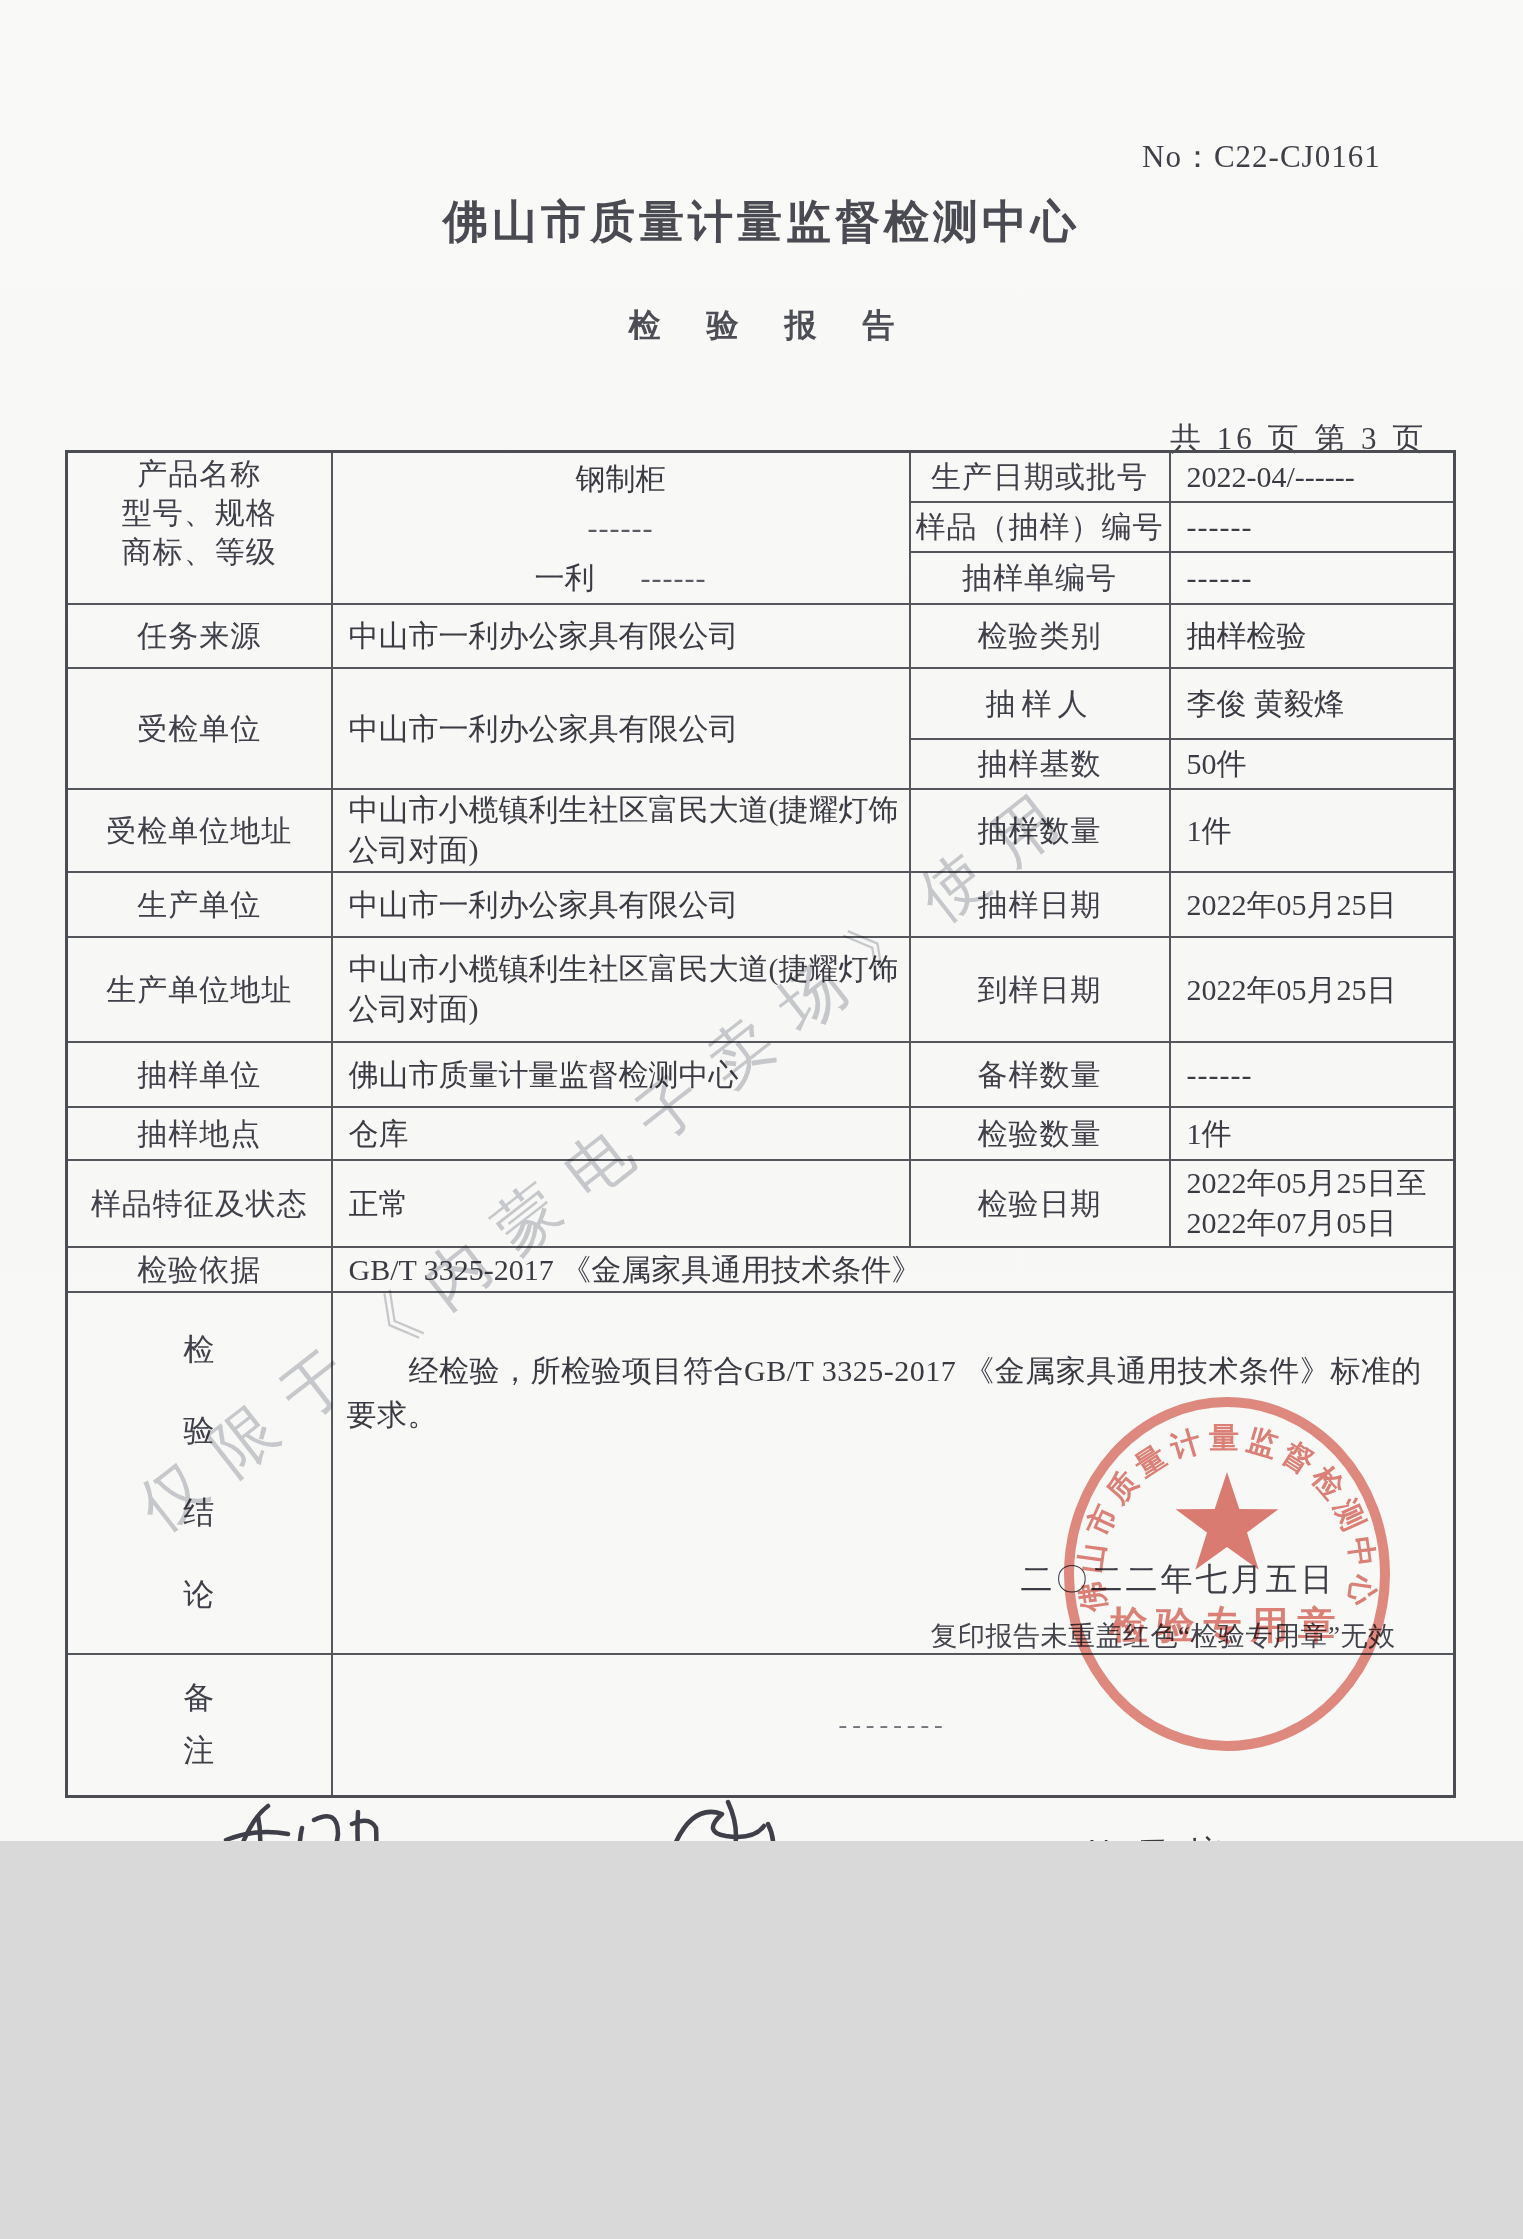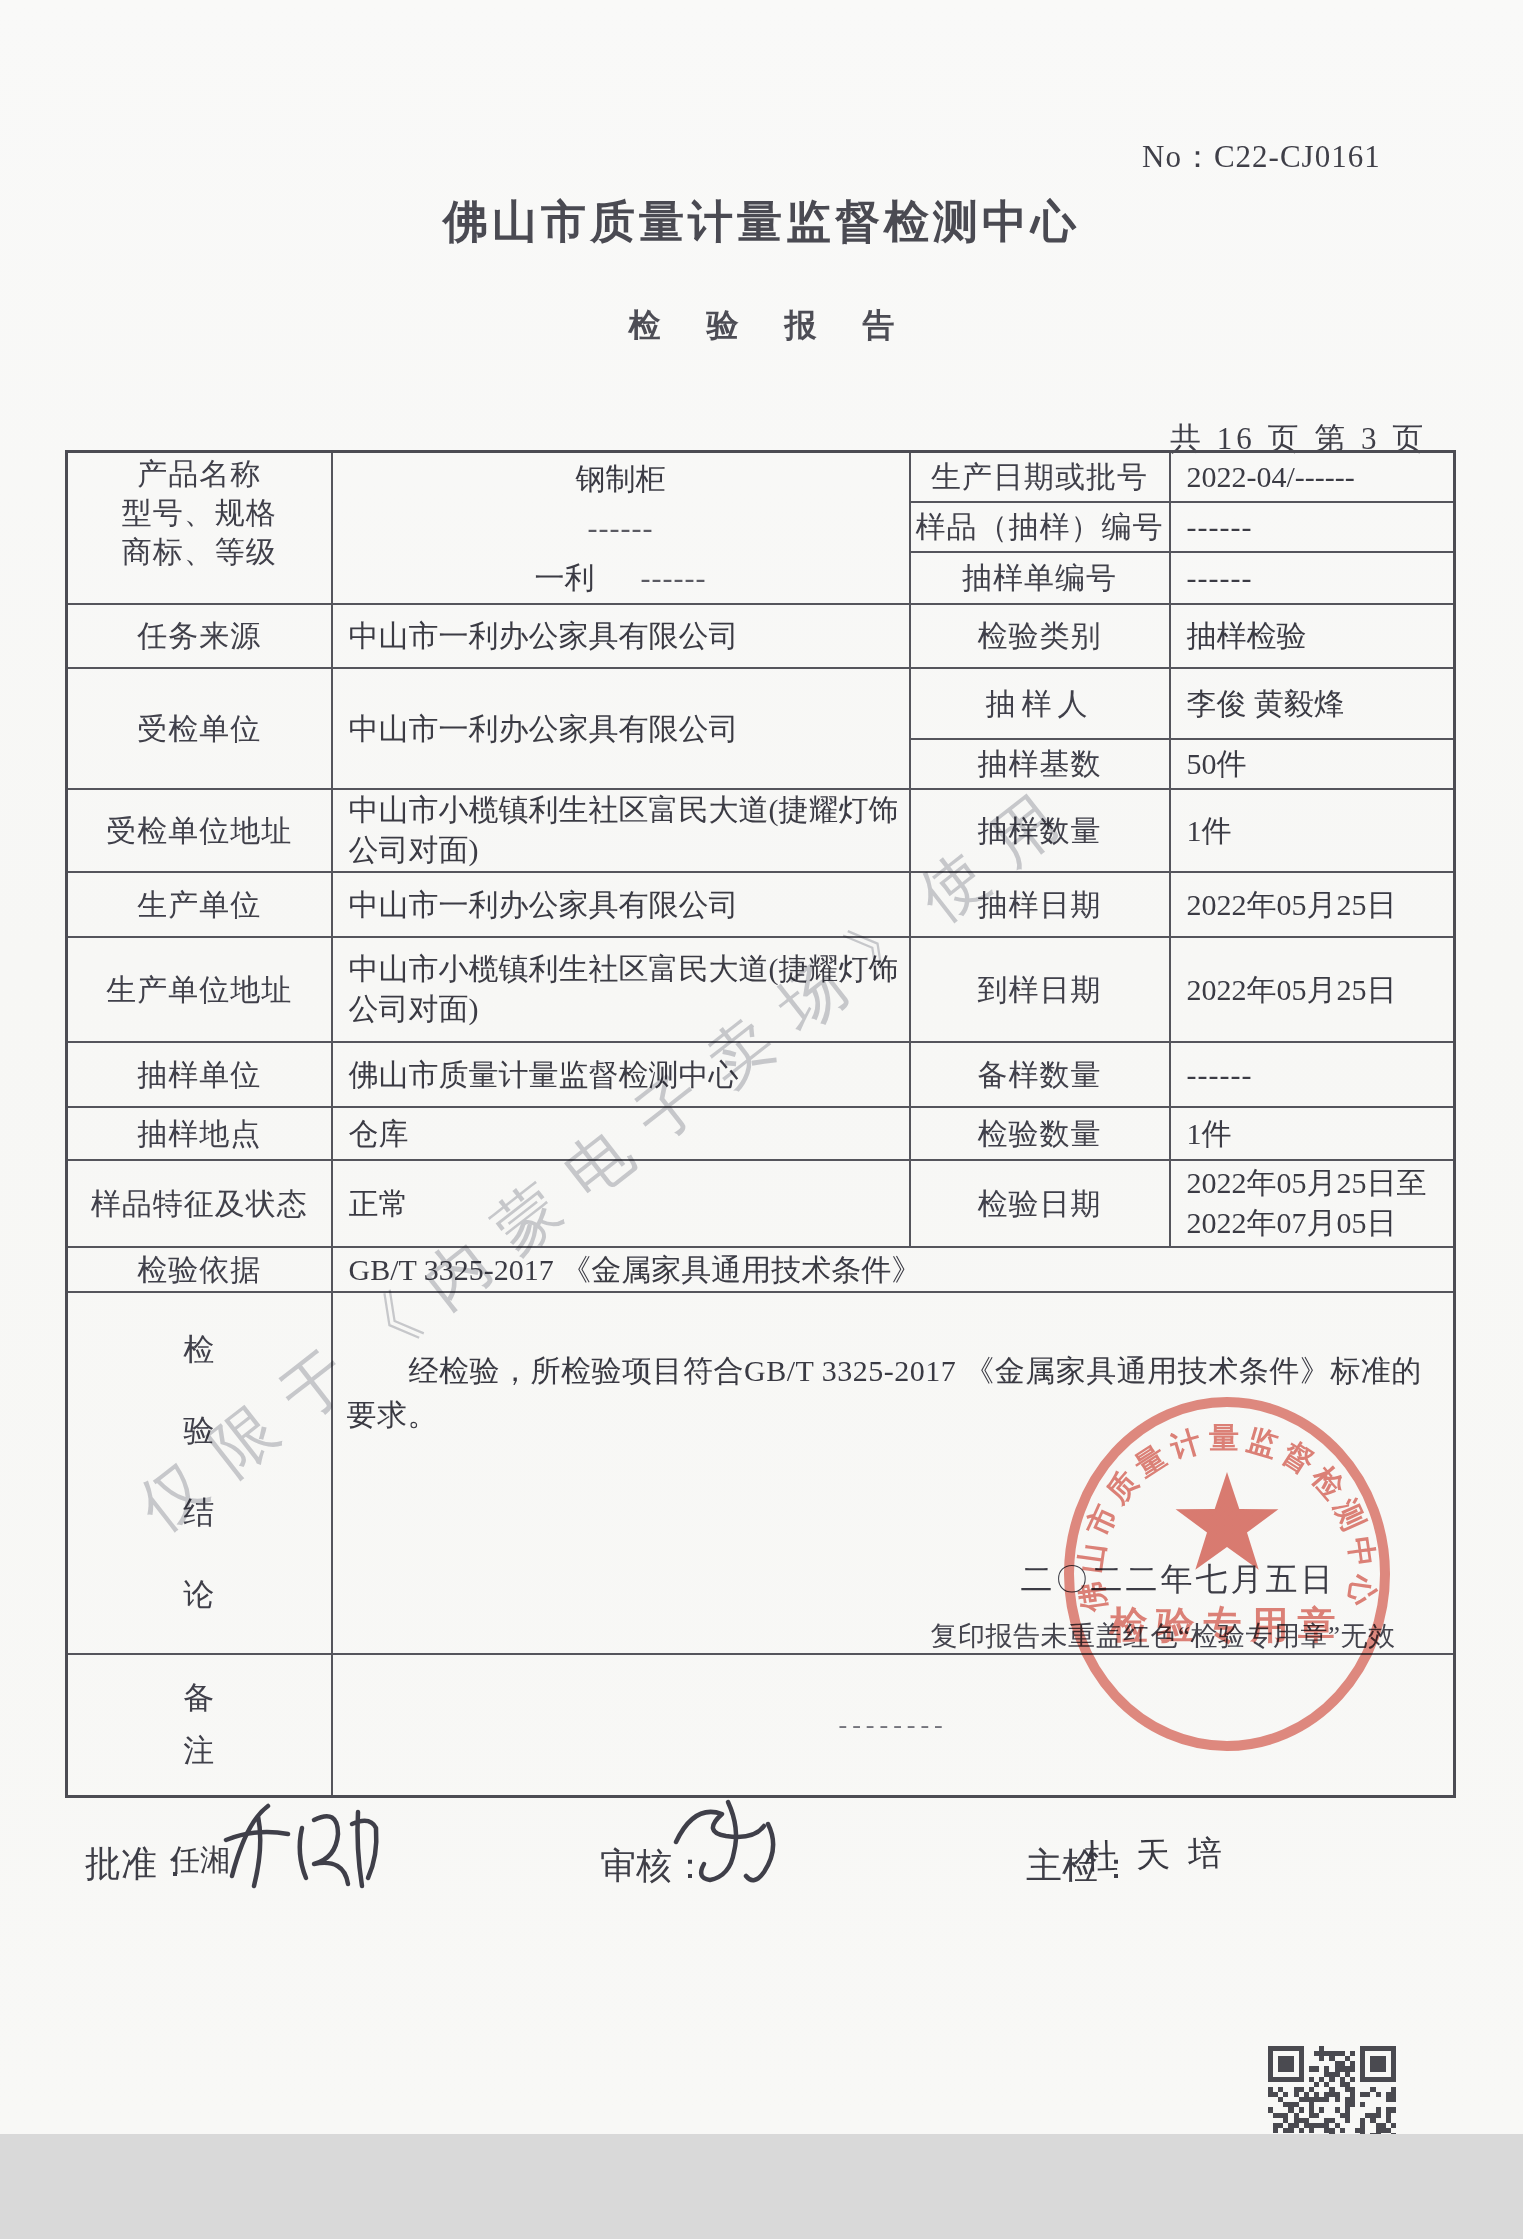--- a/index.html
+++ b/index.html
@@ -1,17 +1,17 @@
 <!DOCTYPE html>
 <html><head>
 <meta charset="utf-8">
 <style>
   html,body{margin:0;padding:0;background:#d9d9d9;}
   .sheet{
-    position:relative;width:1523px;height:2134px;margin:0 auto;
+    position:relative;width:1523px;height:1841px;margin:0 auto;
     background:linear-gradient(180deg,#f9f9f8 0%,#f7f7f5 45%,#f8f8f6 100%);
     font-family:"Liberation Serif","DejaVu Serif",serif;
     color:#3d3d45;overflow:hidden;
   }
   .abs{position:absolute;}
   
   .report-no{left:1142px;top:136px;font-size:31px;letter-spacing:1px;color:#3f3f48;}
   .org-title{left:0;top:192px;width:100%;text-align:center;font-size:45px;font-weight:600;
              letter-spacing:4px;color:#4a4a52;}
   .doc-title{left:0;top:304px;width:100%;text-align:center;font-size:32px;font-weight:600;

